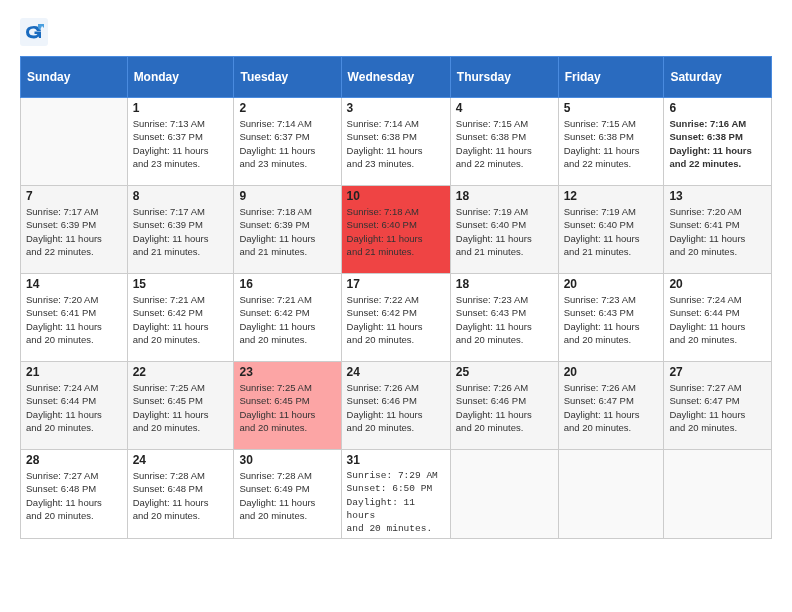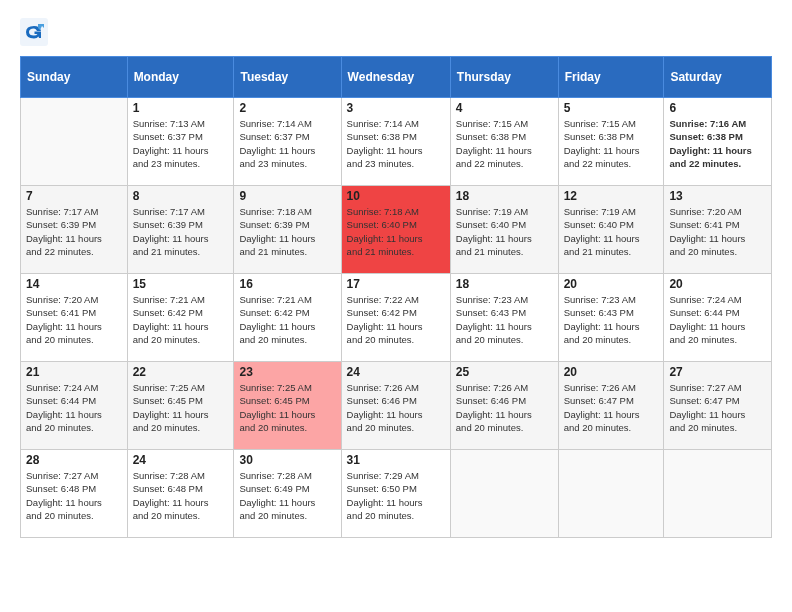--- a/index.html
+++ b/index.html
@@ -349,21 +349,21 @@
           </td>
           <td>
             <div class="day-num">30</div>
             <div class="day-info" style="white-space: pre-line;">Sunrise: 7:28 AM
 Sunset: 6:49 PM
 Daylight: 11 hours
 and 20 minutes.</div>
           </td>
           <td>
             <div class="day-num">31</div>
-            <div class="day-info" style="white-space: pre-line;">Sunrise: 7:29 AM
+            <div class="day-info" style="white-space: pre-line; font-family: Liberation Mono, monospace;">Sunrise: 7:29 AM
 Sunset: 6:50 PM
 Daylight: 11 hours
 and 20 minutes.</div>
           </td>
           <td class="empty-cell"></td>
           <td class="empty-cell"></td>
           <td class="empty-cell"></td>
         </tr>
       </tbody>
   </table>

